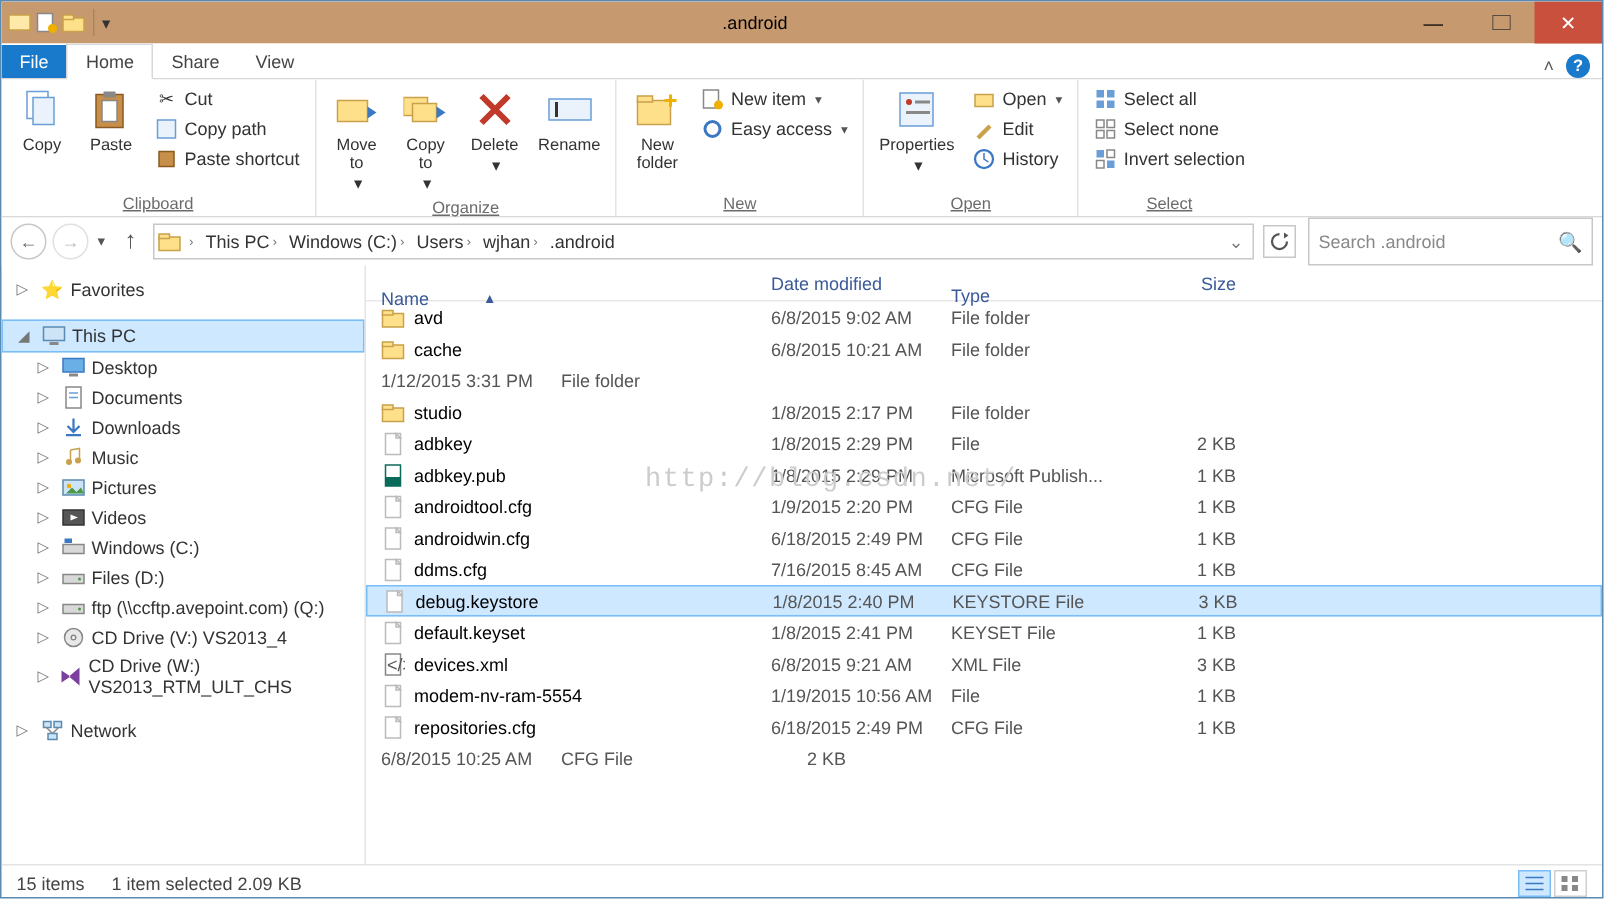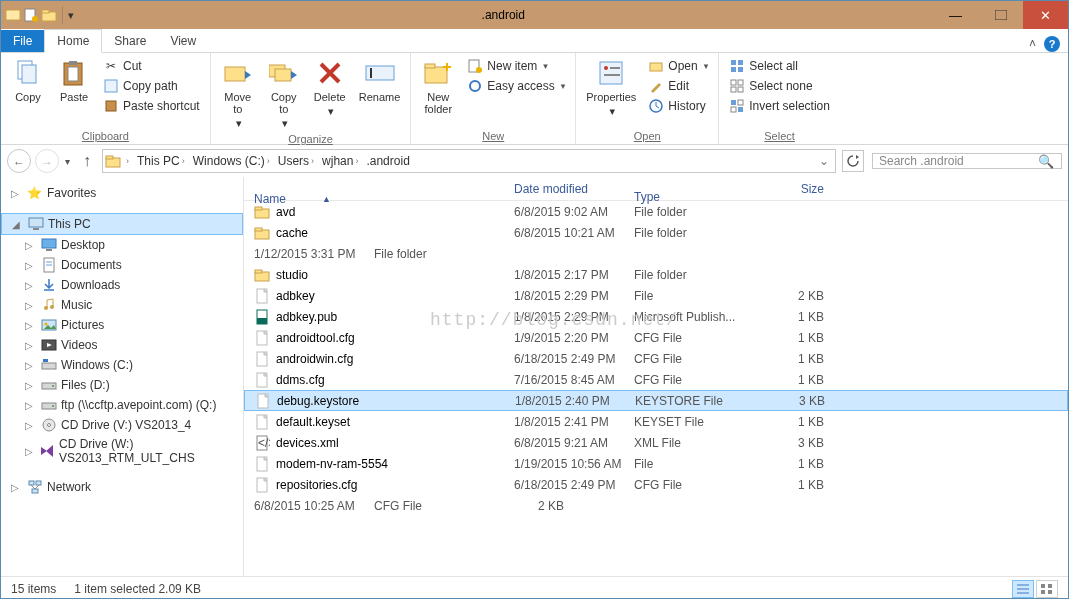--- a/index.html
+++ b/index.html
@@ -36,21 +36,21 @@
 
 .navrow{ height:32px; display:flex; align-items:center; gap:4px; padding:0 6px; background:#fff;}
 .nav-arrow{ width:24px; height:24px; border:1px solid #c7c7c7; border-radius:50%; display:flex; align-items:center; justify-content:center; color:#666; }
 .nav-arrow.disabled{ color:#bbb; border-color:#e0e0e0;}
 .nav-hist{ font-size:10px; color:#555; padding:0 2px;}
 .nav-up{ width:22px; height:22px; display:flex; align-items:center; justify-content:center; color:#555; font-size:16px;}
 .addressbar{ flex:1; height:24px; border:1px solid #c7c7c7; display:flex; align-items:center; padding:0 2px; gap:2px;}
 .crumb{ display:flex; align-items:center; gap:2px; padding:0 3px; color:#333;}
 .crumb .sep{ color:#777; font-size:9px;}
 .refresh{ width:22px; height:22px; border:1px solid #c7c7c7; display:flex; align-items:center; justify-content:center; margin-left:2px;}
-.searchbox{ width:190px; height:16px; border:1px solid #c7c7c7; display:flex; align-items:center; padding:0 6px; color:#888; justify-content:space-between; margin-left:4px;}
+.searchbox{ width:190px; height:32px; border:1px solid #c7c7c7; display:flex; align-items:center; padding:0 6px; color:#888; justify-content:space-between; margin-left:4px;}
 .searchbox span.mag{ color:#888; font-size:13px;}
 
 .main{ display:flex; height:calc(599px - 28px - 24px - 92px - 32px - 24px);}
 .nav-pane{ width:243px; border-right:1px solid #e3e3e3; padding:6px 0; overflow:hidden;}
 .nav-item{ display:flex; align-items:center; gap:4px; padding:2px 6px 2px 10px; color:#333;}
 .nav-item .exp{ width:12px; font-size:10px; color:#777; display:inline-block;}
 .nav-item .ic{ width:16px; height:16px; display:inline-flex; align-items:center; justify-content:center;}
 .nav-item.sel{ background:#cde8ff; border:1px solid #7abdf7;}
 .nav-gap{height:10px;}
 .indent1{padding-left:24px;}

